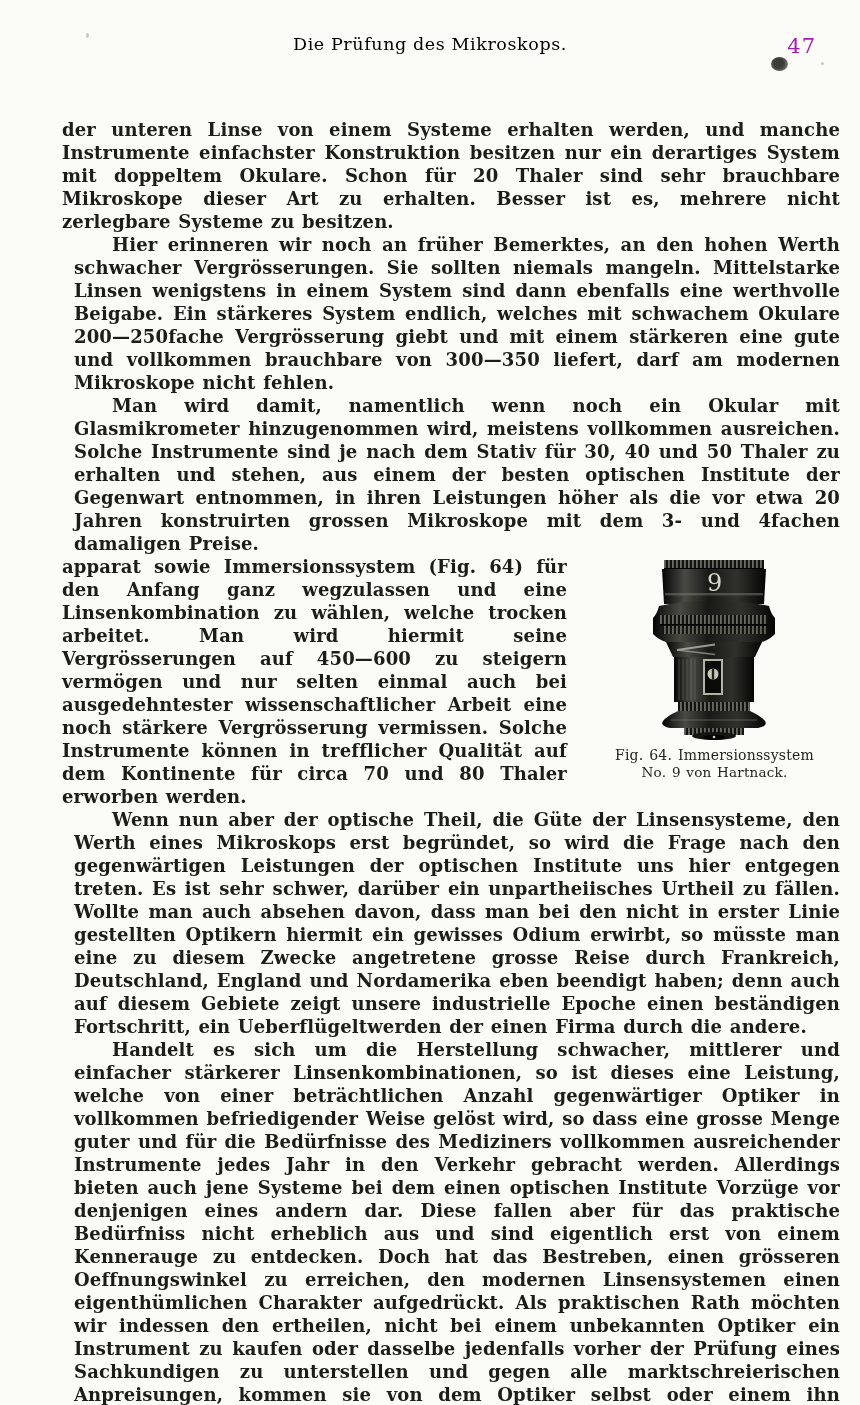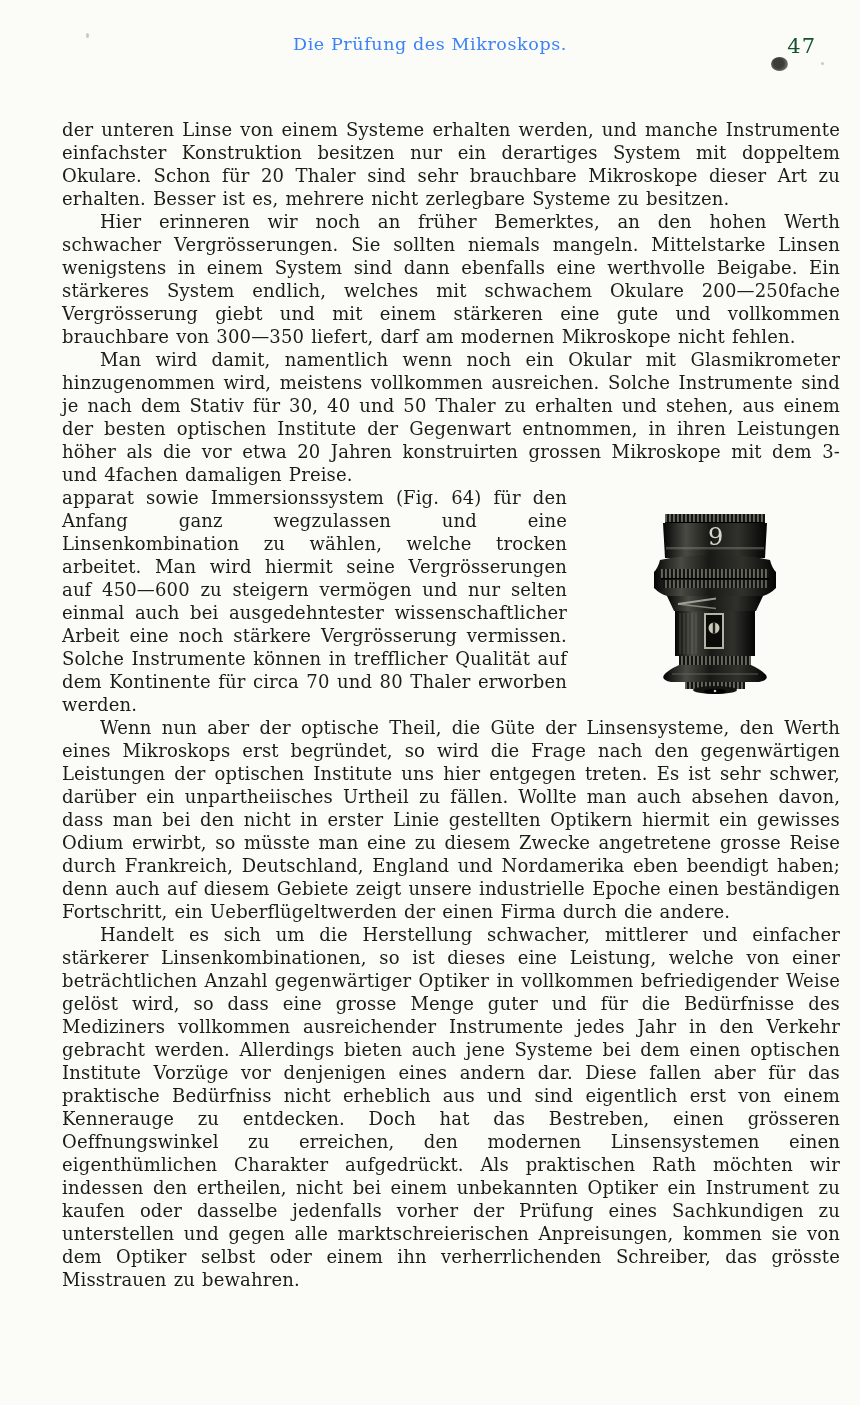--- a/index.html
+++ b/index.html
@@ -10,48 +10,48 @@
     background:#fbfbf8;
     overflow:hidden;
     font-family:"DejaVu Serif","Liberation Serif",serif;
     color:#1c1c19;
   }
   
   .header{position:relative;height:60px;padding-top:34px;}
   .running-title{
     text-align:center;
     font-size:17.5px;letter-spacing:0.6px;
-    color:#3b82f6;
+    color:#000000;
   }
   .page-number{
     position:absolute;top:34px;right:44px;
-    font-size:21px;letter-spacing:1px;color:#14532d;
+    font-size:21px;letter-spacing:1px;color:#a21caf;
   }
   .ink-blot{
     position:absolute;top:57px;left:771px;
     width:17px;height:14px;border-radius:50%;
     background:radial-gradient(circle at 45% 45%, #3c3c38 0 40%, #6d6d66 70%, rgba(120,120,112,0) 100%);
     filter:blur(0.4px);
   }
   .speck{position:absolute;background:#9a9a92;border-radius:50%;}
   .speck-a{top:33px;left:86px;width:3px;height:5px;opacity:.55;}
   .speck-b{top:62px;left:821px;width:3px;height:3px;opacity:.5;}
   
   .text-block{
     margin:24px 20px 0 62px;   
     width:778px;
     font-size:18px;line-height:23px;
     text-align:justify;
     word-spacing:1.2px;letter-spacing:0.15px;
   }
-  .text-block p{margin:0;}
-  p.indent{text-indent:38px;}
+  .text-block p{margin:0;font-weight:bold;}
+  p.indent{text-indent:38px;margin-left:12px;}
   p.noindent{text-indent:0;}
   
-  .wrap-row{display:flex;align-items:center;}
+  .wrap-row{display:flex;align-items:flex-start;}
   .wrap-left{width:505px;flex:0 0 505px;}
   .figure-col{flex:1 1 auto;display:flex;justify-content:center;}
   figure.figure{margin:5px 0 0 22px;text-align:center;}
   figure.figure svg{display:block;margin:0 auto;}
   figcaption{
     margin-top:7px;
     font-size:14px;line-height:17px;
     letter-spacing:0.2px;color:#23231f;
     text-align:center;white-space:nowrap;
   }
@@ -129,20 +129,24 @@
             <rect x="27" y="142" width="72" height="9" fill="url(#knurlp)"></rect>
 
             <path d="M27,151 Q16,156 12,161 Q9,166 19,168 L107,168 Q117,166 114,161 Q110,156 99,151 Z" fill="url(#cylg)"></path>
             <path d="M20,160 L106,160" stroke="#6e6e63" stroke-width="1.4" opacity="0.5"></path>
 
             <rect x="33" y="168" width="60" height="7" fill="url(#knurlp)"></rect>
             <ellipse cx="63" cy="176" rx="22" ry="4" fill="#141411"></ellipse>
             <ellipse cx="63" cy="177.4" rx="11" ry="2.6" fill="#000"></ellipse>
             <circle cx="63" cy="177" r="1.3" fill="#cfcfc2"></circle>
           </svg>
+          <figcaption>
+            <span class="cap1">Fig. 64. Immersionssystem</span><br>
+            <span class="cap2">No. 9 von Hartnack.</span>
+          </figcaption>
         </figure>
       </div>
     </div>
 
     <p class="indent">Wenn nun aber der optische Theil, die Güte der Linsensysteme, den Werth eines Mikroskops erst begründet, so wird die Frage nach den gegenwärtigen Leistungen der optischen Institute uns hier entgegen treten. Es ist sehr schwer, darüber ein unpartheiisches Urtheil zu fällen. Wollte man auch absehen davon, dass man bei den nicht in erster Linie gestellten Optikern hiermit ein gewisses Odium erwirbt, so müsste man eine zu diesem Zwecke angetretene grosse Reise durch Frankreich, Deutschland, England und Nordamerika eben beendigt haben; denn auch auf diesem Gebiete zeigt unsere industrielle Epoche einen beständigen Fortschritt, ein Ueberflügeltwerden der einen Firma durch die andere.</p>
     <p class="indent">Handelt es sich um die Herstellung schwacher, mittlerer und einfacher stärkerer Linsenkombinationen, so ist dieses eine Leistung, welche von einer beträchtlichen Anzahl gegenwärtiger Optiker in vollkommen befriedigender Weise gelöst wird, so dass eine grosse Menge guter und für die Bedürfnisse des Mediziners vollkommen ausreichender Instrumente jedes Jahr in den Verkehr gebracht werden. Allerdings bieten auch jene Systeme bei dem einen optischen Institute Vorzüge vor denjenigen eines andern dar. Diese fallen aber für das praktische Bedürfniss nicht erheblich aus und sind eigentlich erst von einem Kennerauge zu entdecken. Doch hat das Bestreben, einen grösseren Oeffnungswinkel zu erreichen, den modernen Linsensystemen einen eigenthümlichen Charakter aufgedrückt. Als praktischen Rath möchten wir indessen den ertheilen, nicht bei einem unbekannten Optiker ein Instrument zu kaufen oder dasselbe jedenfalls vorher der Prüfung eines Sachkundigen zu unterstellen und gegen alle marktschreierischen Anpreisungen, kommen sie von dem Optiker selbst oder einem ihn verherrlichenden Schreiber, das grösste Misstrauen zu bewahren.</p>
   </div>
 
 </div>
 

